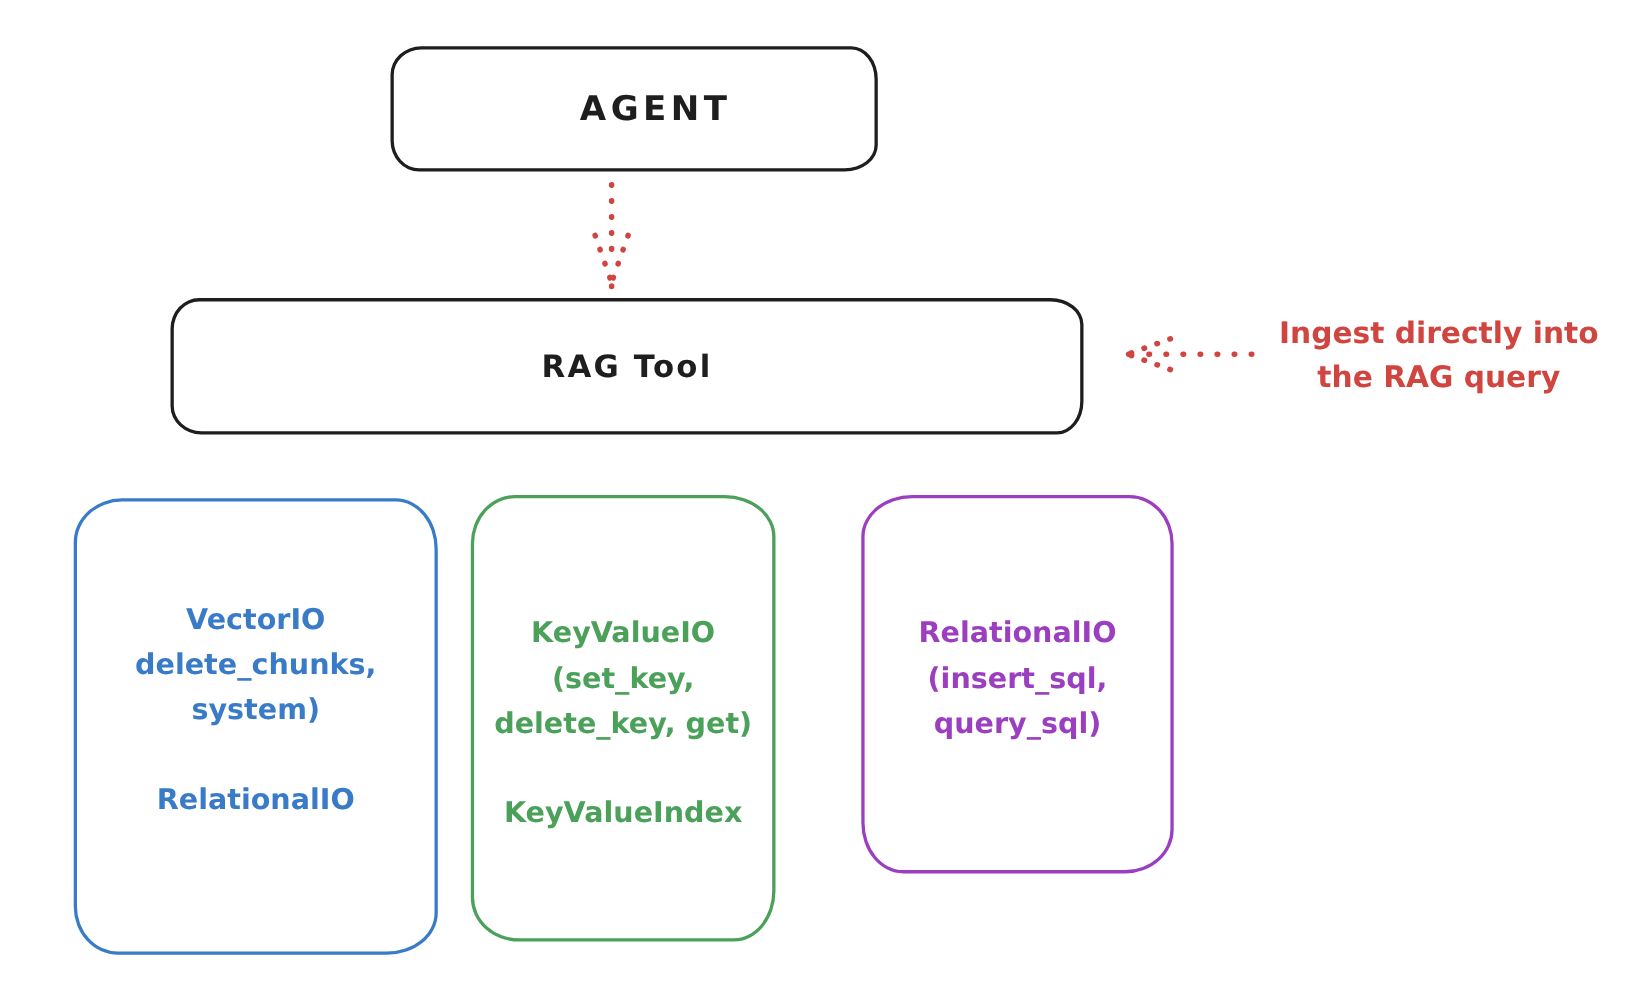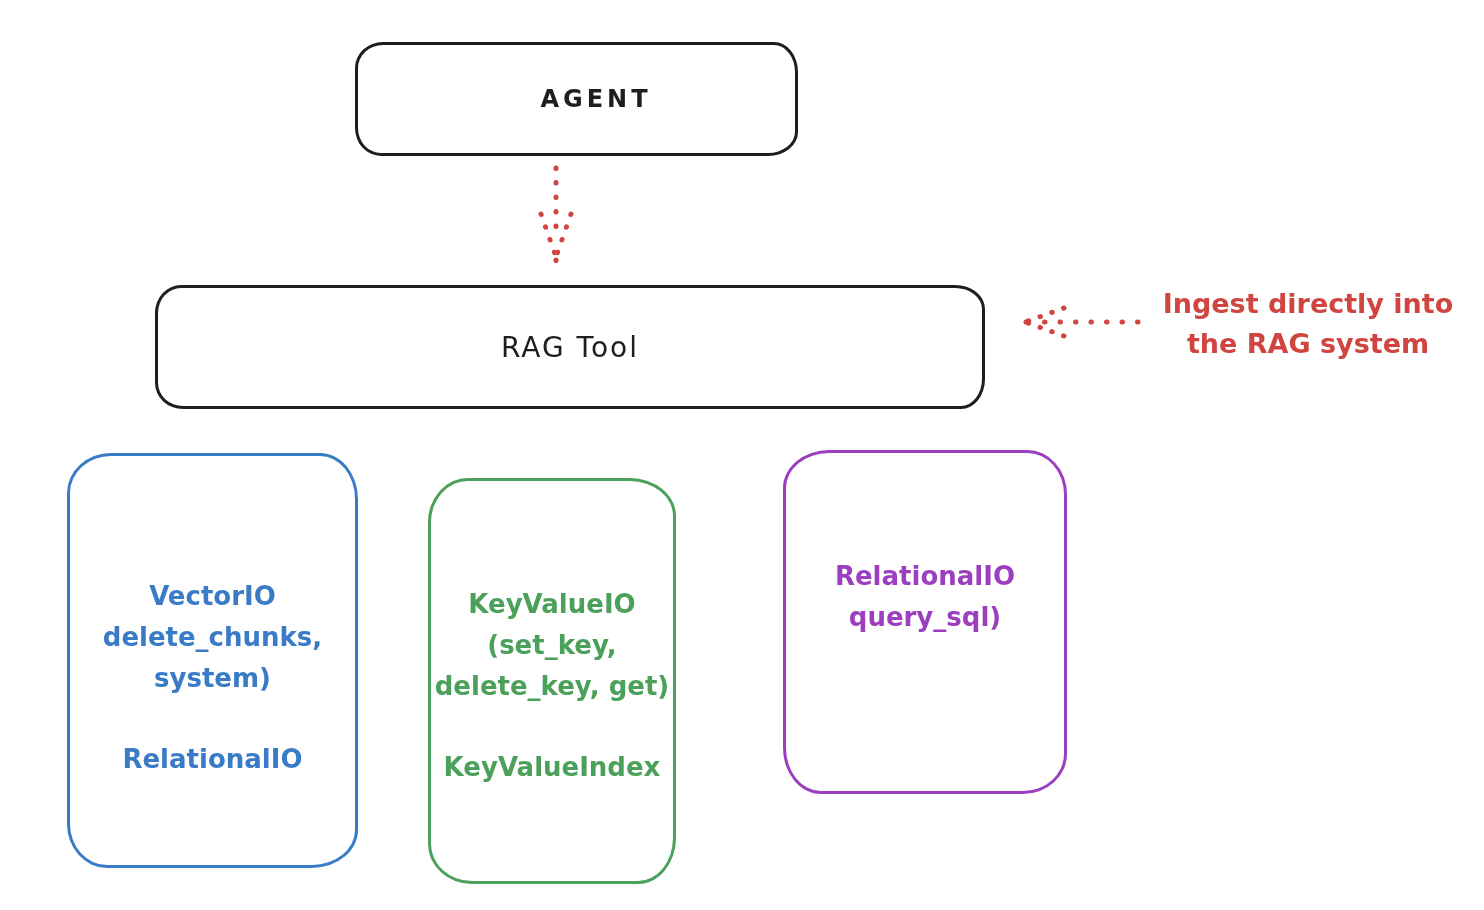--- a/index.html
+++ b/index.html
@@ -26,60 +26,58 @@
   }
   
   .node.black {
     border: 3.5px solid #1e1e1e;
     color: #1e1e1e;
   }
   #agent-box {
     left: 355px; top: 42px;
     width: 443px; height: 114px;
     border-radius: 28px 24px 30px 26px / 26px 30px 24px 28px;
-    font-size: 24px;
+    font-size: 31px;
     font-weight: 700;
     letter-spacing: 4px;
     padding-left: 39px;
   }
   #rag-box {
     left: 155px; top: 271px;
     width: 830px; height: 124px;
     border-radius: 26px 30px 24px 28px / 28px 24px 30px 26px;
     font-size: 28px;
-    font-weight: 400;
+    font-weight: 700;
     letter-spacing: 2px;
-    margin-top: 14px;
   }
   
   .backend {
     position: absolute;
     box-sizing: border-box;
     background: #ffffff;
     text-align: center;
     font-weight: 700;
     font-size: 26px;
     line-height: 41px;
   }
   #vector-box {
     left: 67px; top: 453px;
-    width: 291px; height: 415px;
+    width: 331px; height: 415px;
     border: 3.5px solid #3a7bc8;
     color: #3a7bc8;
     border-radius: 44px 38px 46px 40px / 40px 46px 38px 44px;
-    padding-top: 120px;
+    padding-top: 88px;
   }
   #keyvalue-box {
     left: 428px; top: 450px;
-    width: 248px; height: 406px;
+    width: 277px; height: 406px;
     border: 3.5px solid #4ba05a;
     color: #4ba05a;
     border-radius: 40px 46px 38px 44px / 44px 38px 46px 40px;
     padding-top: 103px;
-    margin-top: 28px;
   }
   #relational-box {
     left: 783px; top: 450px;
     width: 284px; height: 344px;
     border: 3.5px solid #9b3fc0;
     color: #9b3fc0;
     border-radius: 46px 40px 44px 38px / 38px 44px 40px 46px;
     padding-top: 103px;
   }
   .index-label {
@@ -130,35 +128,36 @@
 
   <svg class="arrow-svg" id="arrow-left" width="125" height="40" viewBox="0 0 125 40">
     <line x1="118" y1="19" x2="22" y2="19" class="red-dotted" stroke-dasharray="0.5 15"></line>
     <line x1="44" y1="5" x2="8" y2="18" class="red-dotted" stroke-dasharray="0.5 12"></line>
     <line x1="44" y1="33" x2="8" y2="20" class="red-dotted" stroke-dasharray="0.5 12"></line>
     <line x1="6" y1="19" x2="7" y2="19" class="red-dotted" stroke-dasharray="0.5 12"></line>
   </svg>
 
   <div id="annotation-text">
     <div>Ingest directly into</div>
-    <div>the RAG system</div>
+    <div>the RAG query</div>
   </div>
 
   <div class="backend" id="vector-box">
     <div>VectorIO</div>
     <div>delete_chunks,</div>
     <div>system)</div>
     <div class="index-label">RelationalIO</div>
   </div>
 
   <div class="backend" id="keyvalue-box">
     <div>KeyValueIO</div>
     <div>(set_key,</div>
     <div>delete_key, get)</div>
     <div class="index-label">KeyValueIndex</div>
   </div>
 
   <div class="backend" id="relational-box">
     <div>RelationalIO</div>
+    <div>(insert_sql,</div>
     <div>query_sql)</div>
   </div>
 
 </div>
 
 </body></html>

